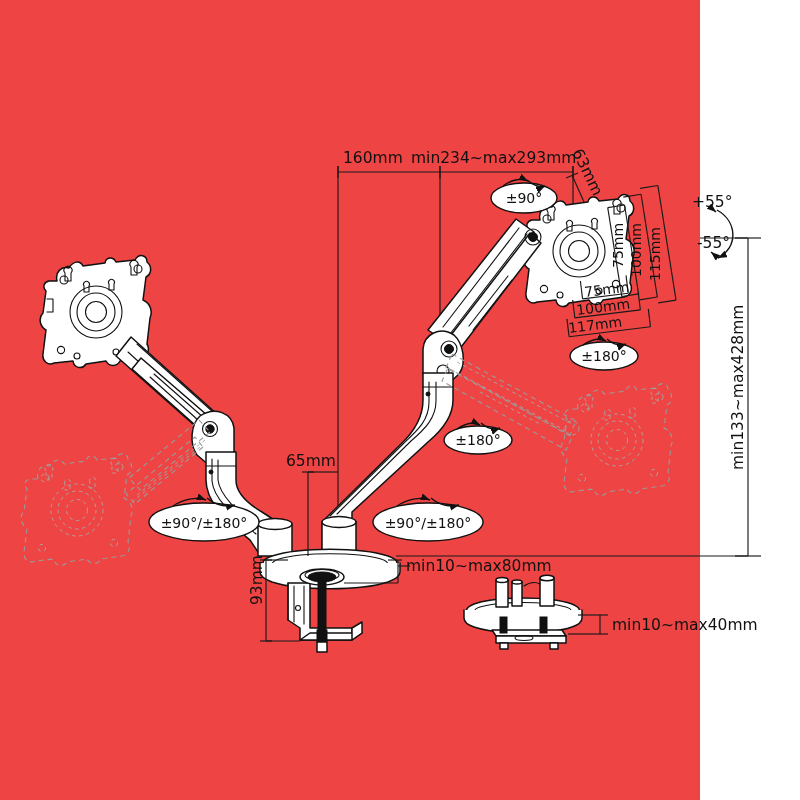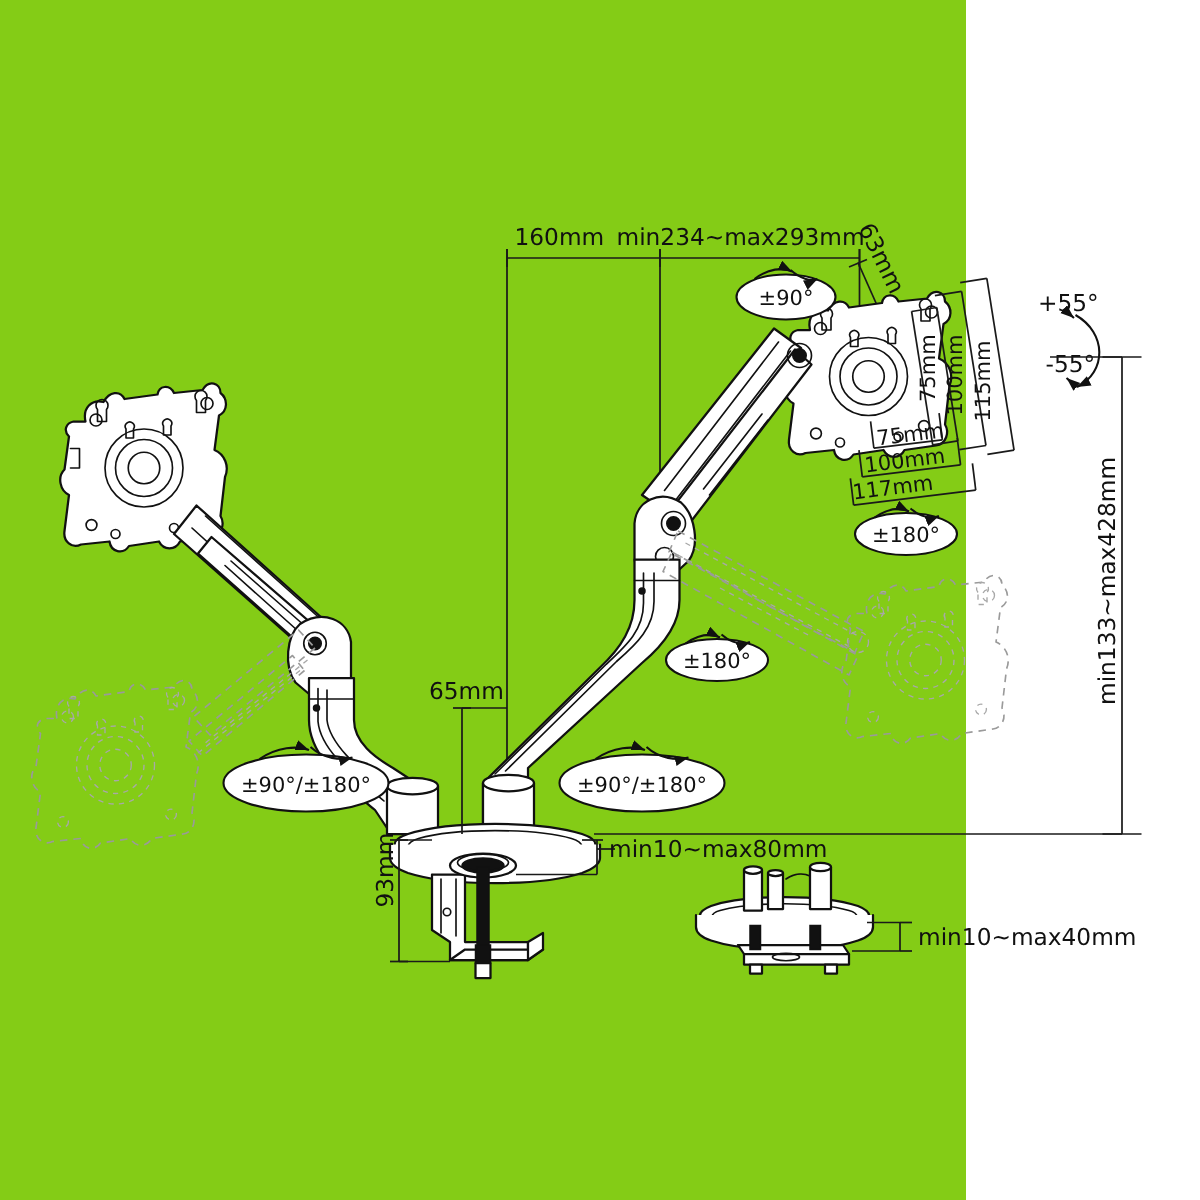--- a/index.html
+++ b/index.html
@@ -2,21 +2,21 @@
 <html><head>
 <meta charset="utf-8">
 <title>Dual Monitor Arm Technical Drawing</title>
 <style>
   html,body{margin:0;padding:0;background:#ffffff;}
   body{
     width:800px;height:800px;overflow:hidden;
     font-family:"DejaVu Sans","Liberation Sans",sans-serif;
     color:#1a1a1a;
   }
-  #stage{position:relative;width:644px;height:800px;background:#84cc16;}
+  #stage{position:relative;width:700px;height:800px;background:#ef4444;}
   svg#drawing{position:absolute;left:0;top:0;width:800px;height:800px;display:block;}
   .dimtext{
     font-family:"DejaVu Sans","Liberation Sans",sans-serif;
     font-size:15.5px; fill:#111; letter-spacing:0px;
   }
   .badgetext{
     font-family:"DejaVu Sans","Liberation Sans",sans-serif;
     font-size:14px; fill:#111;
   }
   .vesatext{

